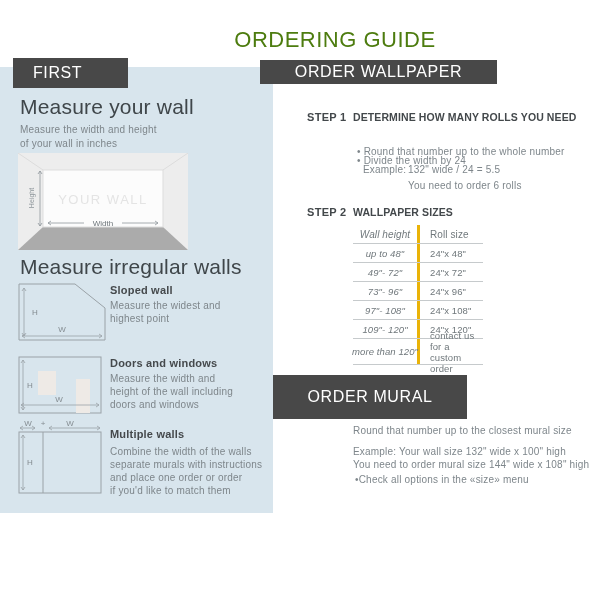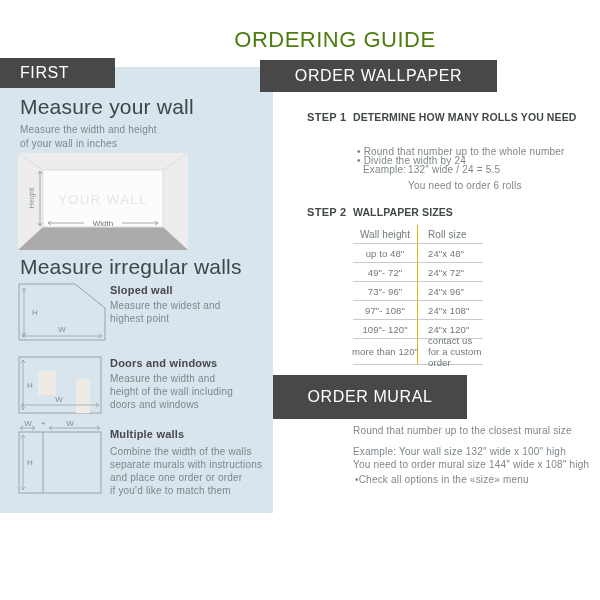--- a/index.html
+++ b/index.html
@@ -7,22 +7,22 @@
         font-family:"Liberation Sans",sans-serif;color:#45494c;}
   .abs{position:absolute;}
   
   #page-title{left:230px;top:27px;width:210px;text-align:center;font-size:22px;
               letter-spacing:0.5px;color:#4d7c0f;}
   
   #blue-panel{left:0;top:67px;width:273px;height:446px;background:#d8e5ed;}
   
   .bar{background:#484848;color:#ffffff;display:flex;align-items:center;
        font-size:16px;letter-spacing:0.6px;box-sizing:border-box;}
-  #bar-first{left:0;top:58px;width:115px;height:30px;padding-left:20px;}
-  #bar-wallpaper{left:260px;top:60px;width:237px;height:32px;justify-content:center;}
+  #bar-first{left:13px;top:58px;width:115px;height:30px;padding-left:20px;}
+  #bar-wallpaper{left:260px;top:60px;width:237px;height:24px;justify-content:center;}
   #bar-mural{left:273px;top:375px;width:194px;height:44px;justify-content:center;}
   
   .h1{font-size:21px;color:#3f464a;letter-spacing:0.2px;white-space:nowrap;}
   #measure-heading{left:20px;top:95px;}
   #irregular-heading{left:20px;top:255px;}
   .body{font-size:10px;line-height:13px;color:#7e868b;letter-spacing:0.2px;}
   #measure-sub{left:20px;top:123px;line-height:14px;}
   .item-title{font-size:11px;font-weight:bold;color:#45494c;letter-spacing:0.2px;}
   #sloped-title{left:110px;top:284px;}
   #sloped-body{left:110px;top:299px;}
@@ -39,21 +39,21 @@
   #bullet2{left:357px;top:145px;white-space:nowrap;}
   #example-label{left:363px;top:163px;}
   #example-value{left:408px;top:163px;white-space:nowrap;}
   #example-note{left:408px;top:179px;white-space:nowrap;}
   #step2-label{left:307px;top:206px;}
   #step2-heading{left:353px;top:206px;}
   
   #size-table{left:353px;top:225px;width:130px;font-size:9.5px;color:#6f777b;letter-spacing:0.1px;}
   .trow{display:flex;align-items:stretch;border-bottom:1px solid #c6cacc;}
   .trow .c1{width:64px;display:flex;align-items:center;justify-content:center;
-            border-right:1px solid #eab308;white-space:nowrap;}
+            border-right:3px solid #eab308;white-space:nowrap;font-style:italic;}
   .trow .c2{flex:1;display:flex;align-items:center;padding-left:10px;line-height:11px;}
   .trow.hrow{height:18px;color:#70787c;font-size:10px;}
   .trow.drow{height:18px;}
   .trow.lastrow{height:25px;}
   
   #mural-line1{left:353px;top:424px;white-space:nowrap;}
   #mural-line2{left:353px;top:445px;white-space:nowrap;}
   #mural-line3{left:353px;top:458px;white-space:nowrap;}
   #mural-line4{left:355px;top:473px;white-space:nowrap;}
   

